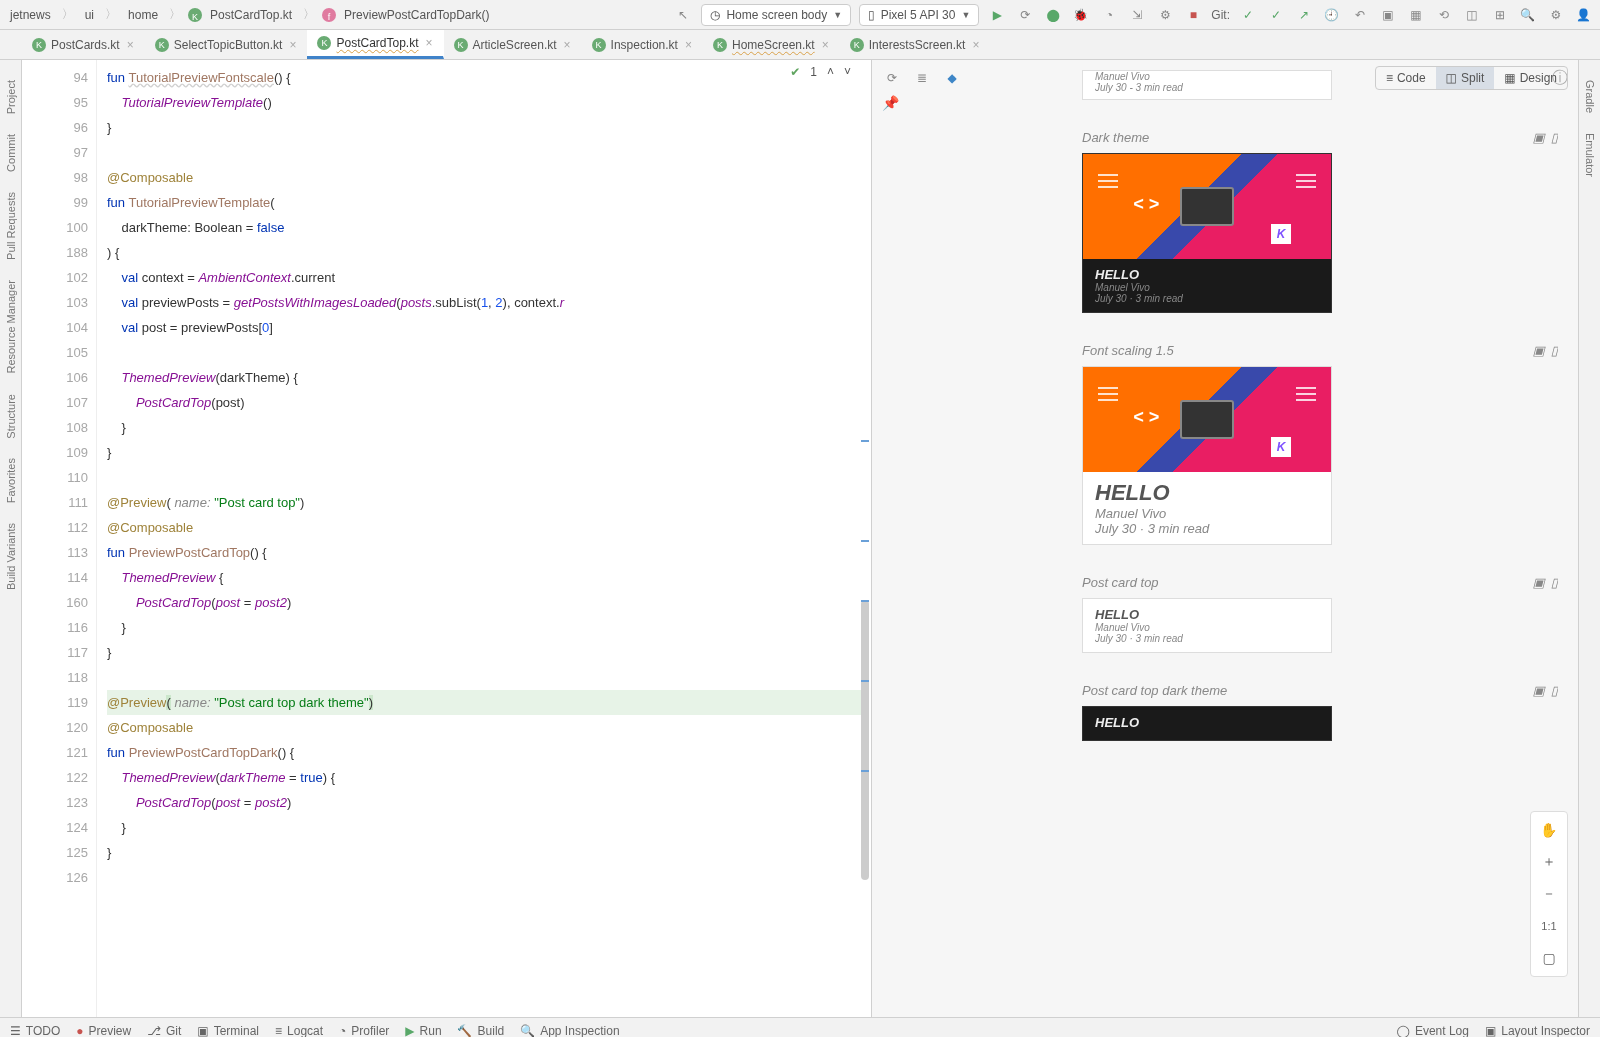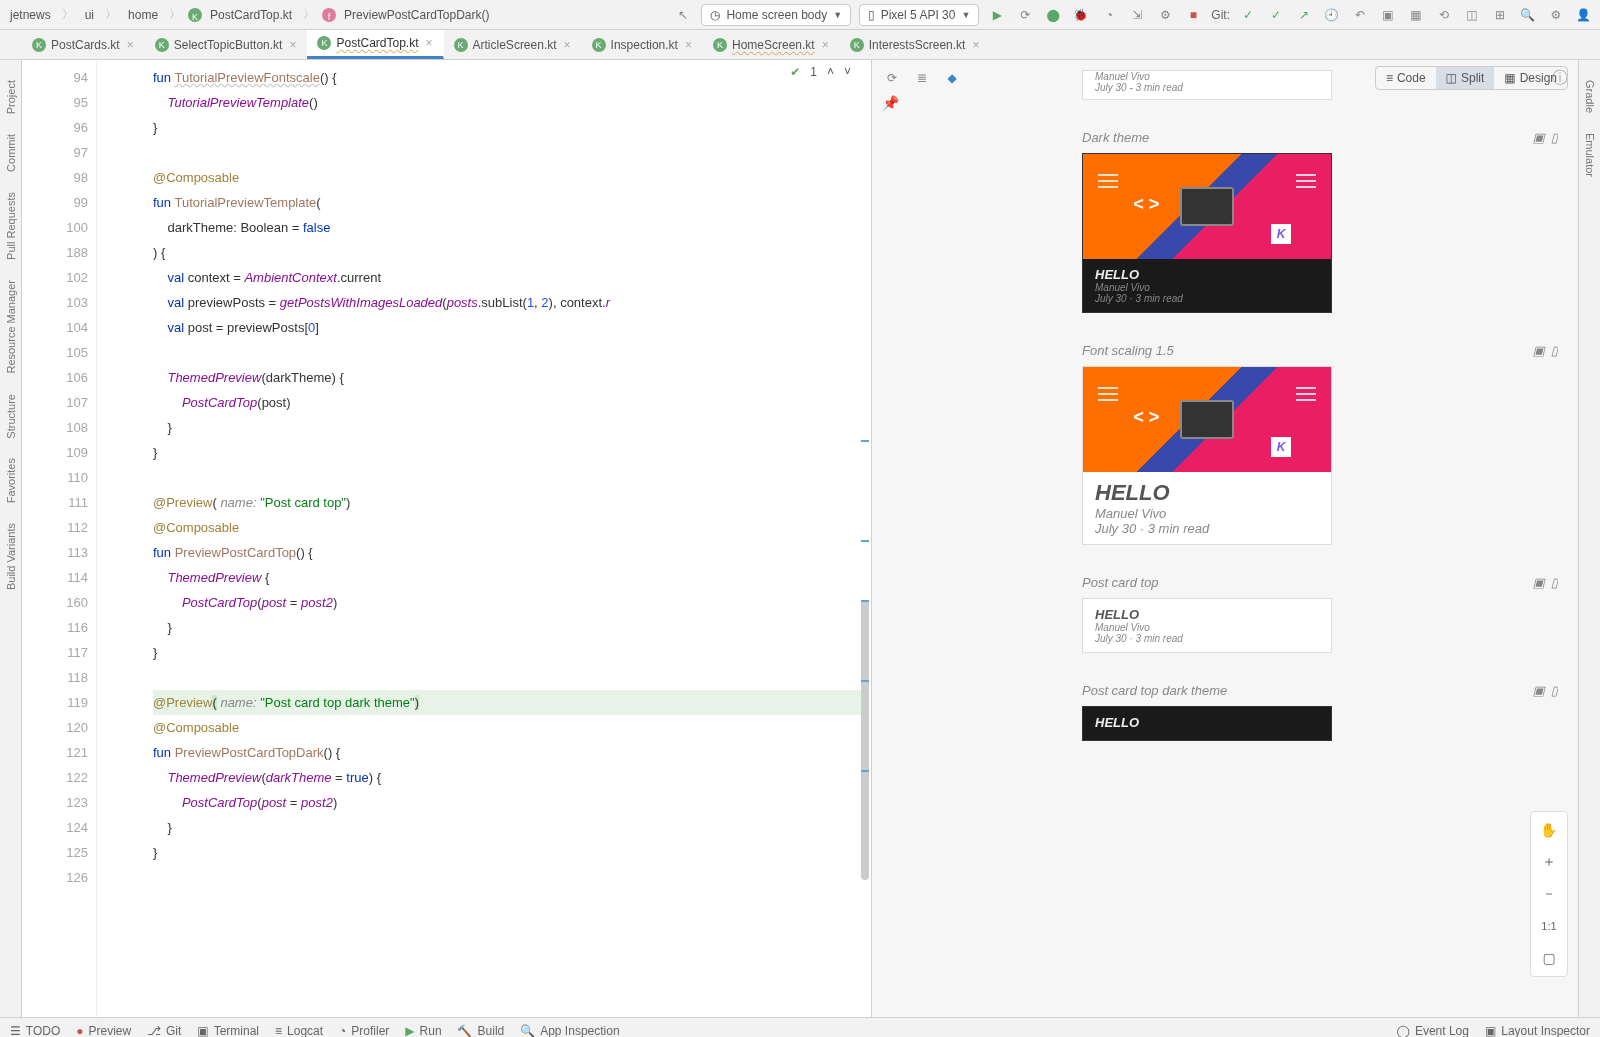--- a/index.html
+++ b/index.html
@@ -26,21 +26,21 @@
 .tab .name.under { text-decoration: underline wavy #D9A14A; text-decoration-thickness: 1px; text-underline-offset: 2px; }
 .main { display: flex; height: calc(100% - 80px); }
 .left-tools { width: 22px; background: #f2f2f2; border-right: 1px solid #d0d0d0; display: flex; flex-direction: column; align-items: center; gap: 20px; padding-top: 20px; }
 .tool-label { writing-mode: vertical-rl; transform: rotate(180deg); font-size: 11px; color: #777; cursor: pointer; }
 .right-tools { width: 22px; background: #f2f2f2; border-left: 1px solid #d0d0d0; display: flex; flex-direction: column; align-items: center; gap: 20px; padding-top: 20px; }
 .editor-area { flex: 1; display: flex; flex-direction: column; background: #fff; position: relative; }
 .view-switch { position: absolute; right: 10px; top: 6px; display: flex; border: 1px solid #ccc; border-radius: 4px; overflow: hidden; z-index: 5; }
 .view-switch div { padding: 4px 10px; display: flex; align-items: center; gap: 4px; cursor: pointer; }
 .view-switch div.active { background: #d8dee6; }
 .code-split { flex: 1; display: flex; overflow: hidden; }
-.code-pane { width: 850px; display: flex; overflow: hidden; border-right: 1px solid #d0d0d0; position: relative; gap: 46px; }
+.code-pane { width: 850px; display: flex; overflow: hidden; border-right: 1px solid #d0d0d0; position: relative; }
 .gutter { width: 75px; background: #fff; text-align: right; padding-right: 8px; color: #a8a8a8; font-family: Menlo, monospace; font-size: 13px; line-height: 25px; padding-top: 5px; user-select: none; border-right: 1px solid #eee; position: relative; }
 .code { flex: 1; padding: 5px 10px; font-family: Menlo, monospace; font-size: 13px; line-height: 25px; white-space: pre; color: #333; overflow: hidden; }
 .kw { color: #0033B3; }
 .fn { color: #A07762; }
 .ann { color: #9E8239; }
 .str { color: #067D17; }
 .ital { font-style: italic; color: #871094; }
 .param { color: #888; font-style: italic; }
 .num { color: #1750EB; }
 .hl-line { background: #e7f3e7; display: inline-block; width: 100%; }

